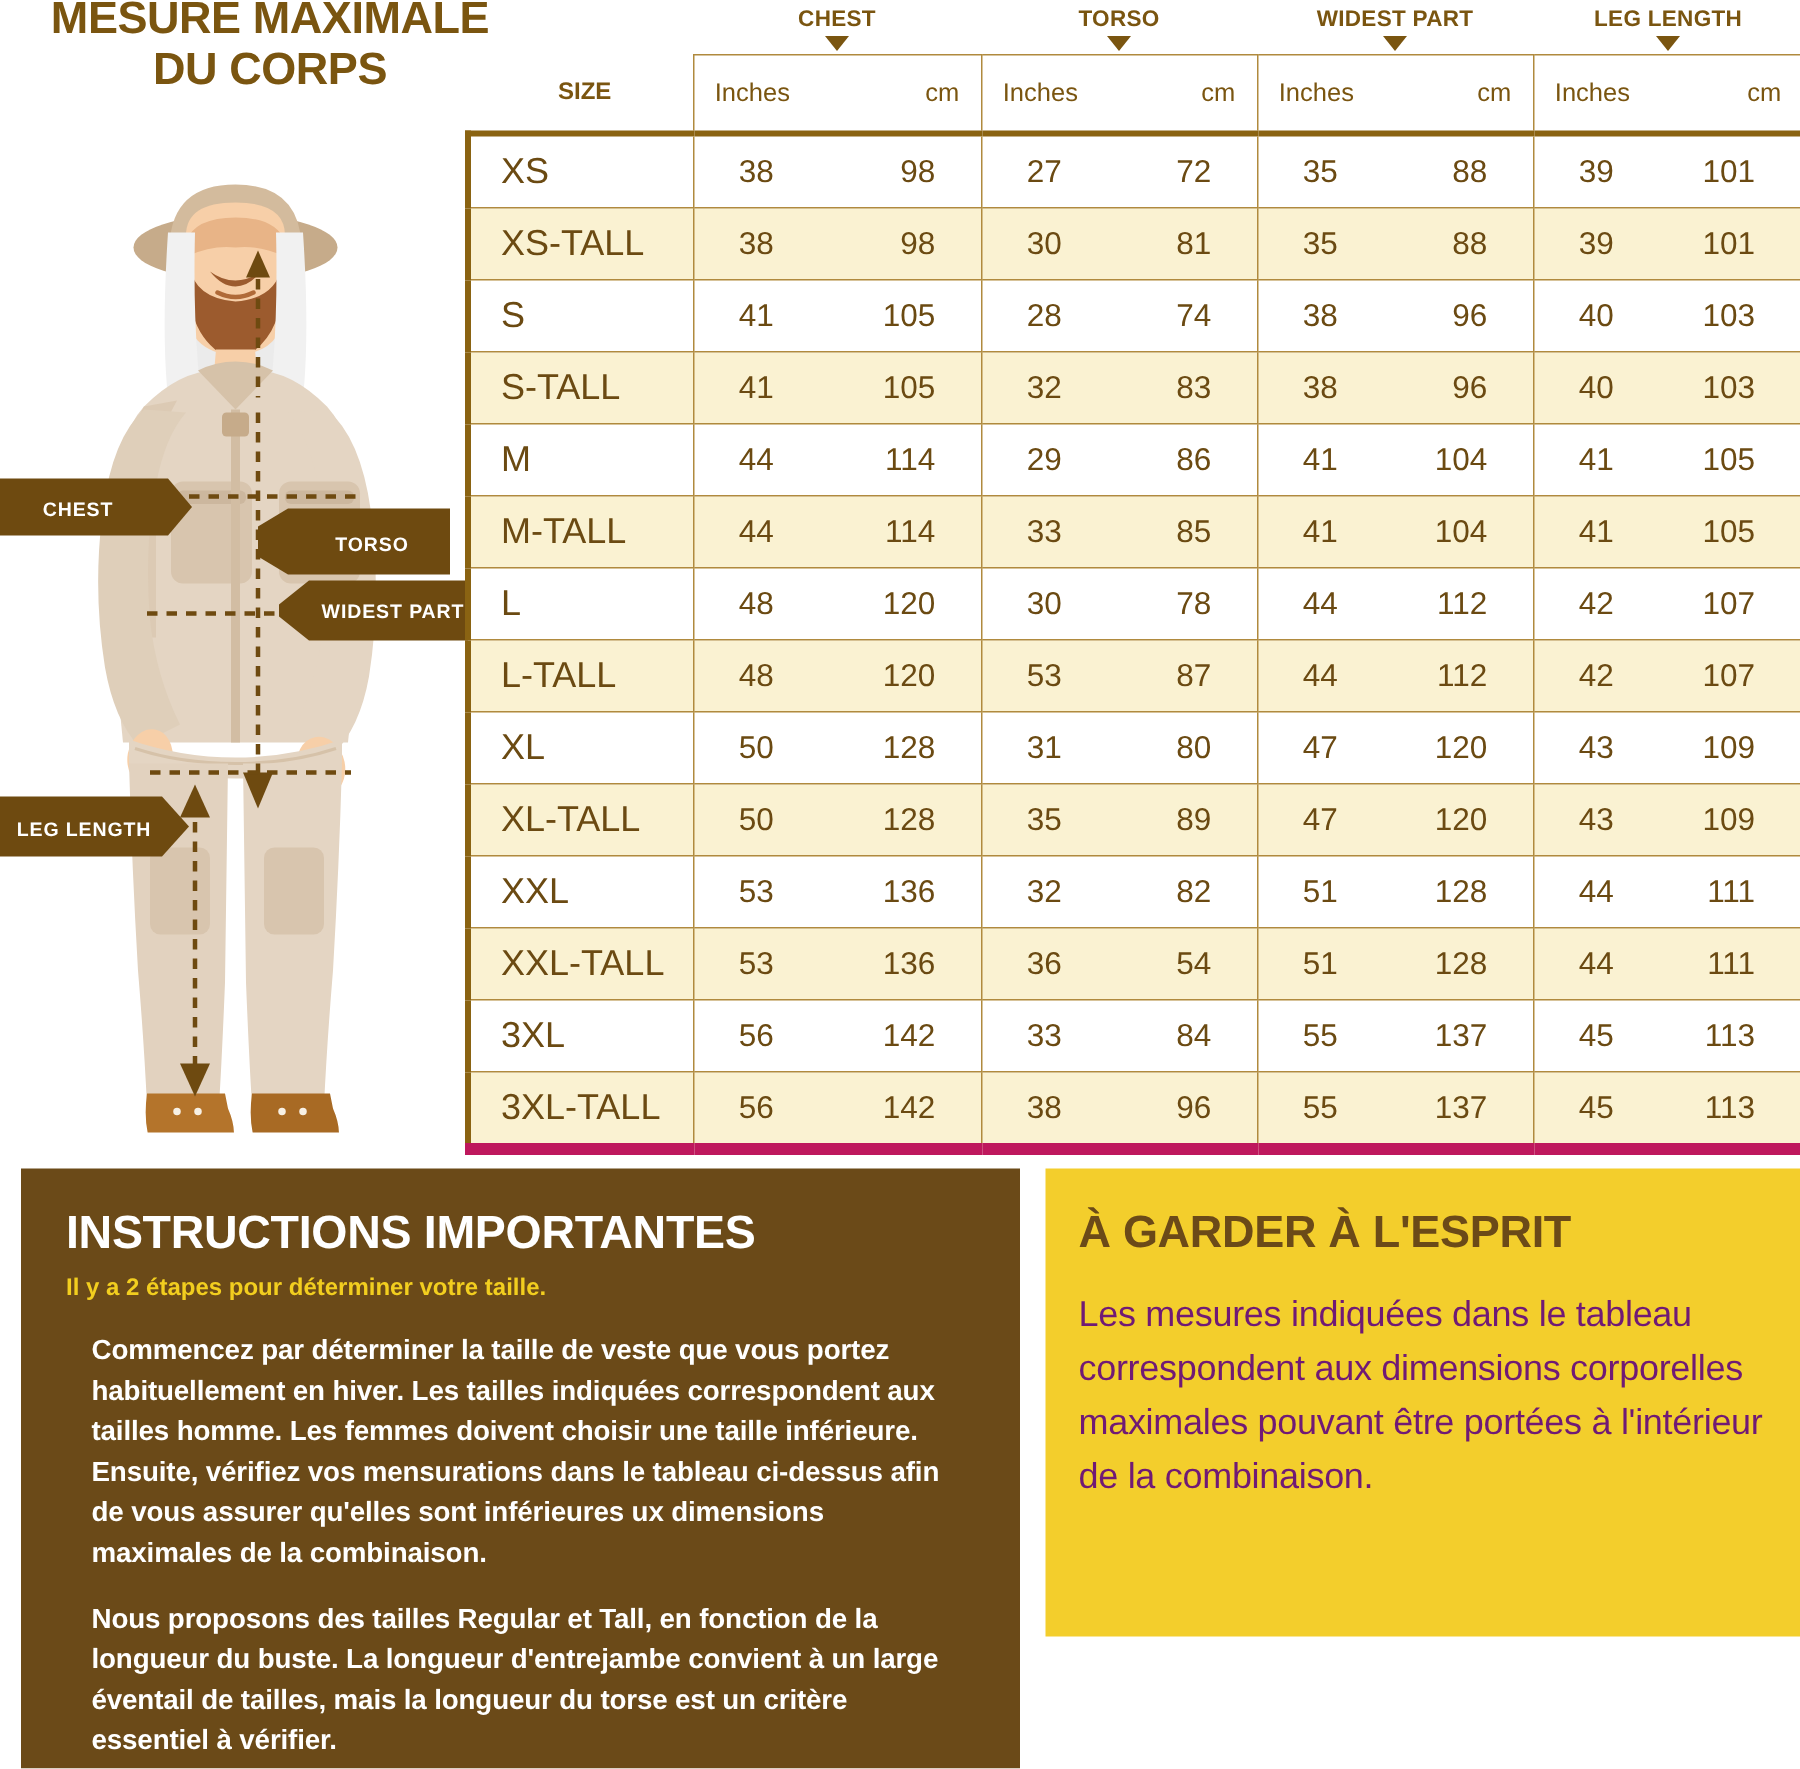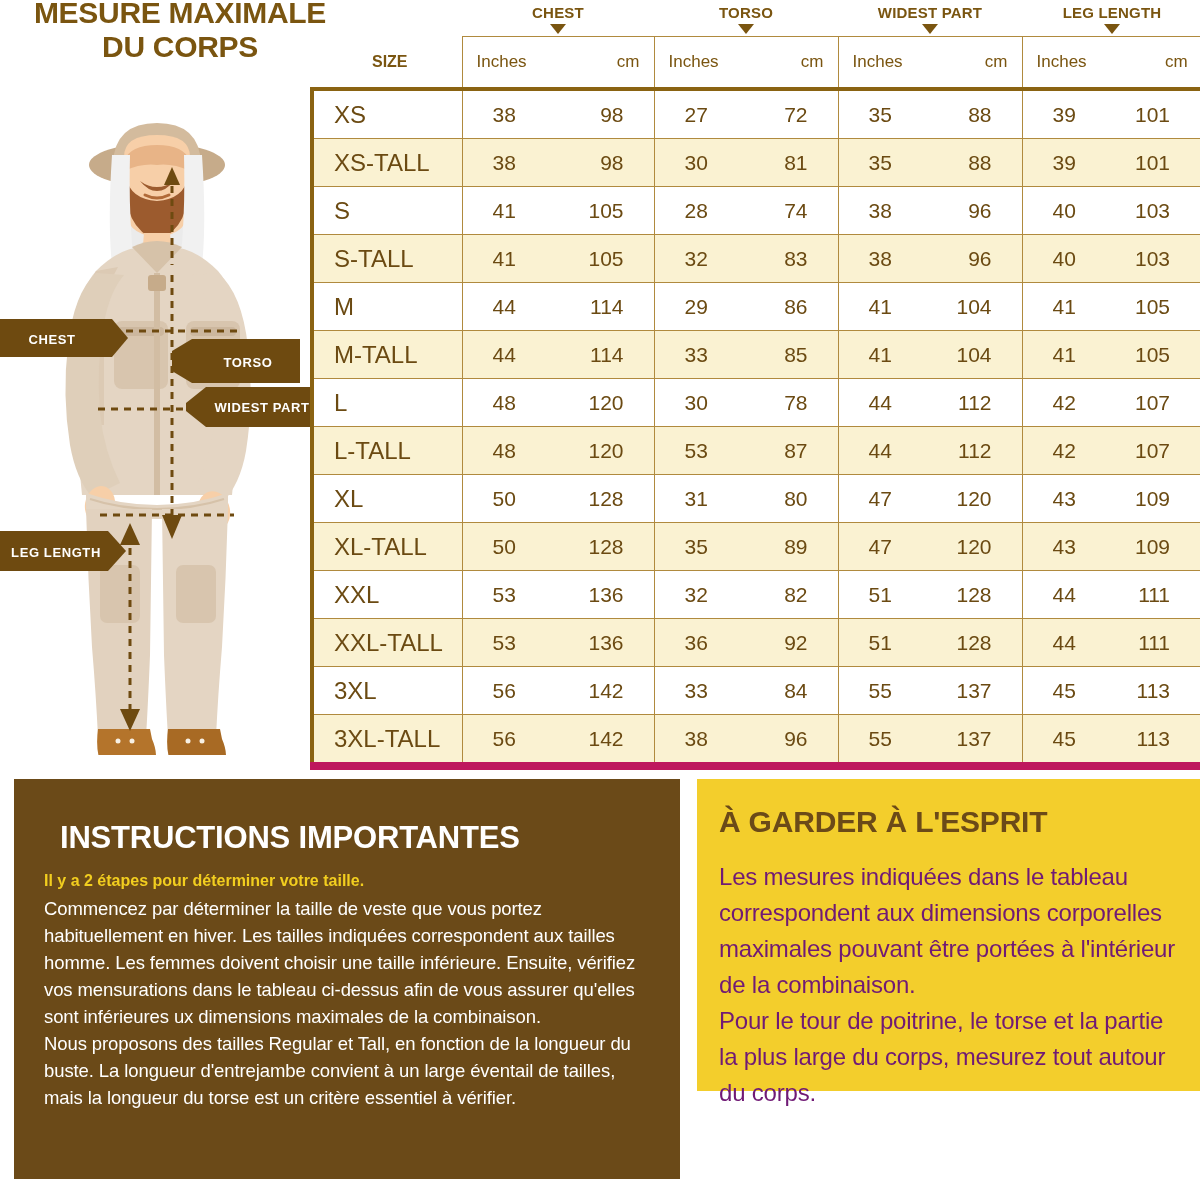--- a/index.html
+++ b/index.html
@@ -96,40 +96,40 @@
 
   
   #panel-instructions{
     position:absolute; left:14px; top:779px;
     width:666px; height:400px;
     background:#6b4a18;
     box-sizing:border-box;
     padding:26px 22px 0 30px;
   }
   #panel-instructions h2{
-    margin:16px;
+    margin:0;
     color:#ffffff;
     font-size:31px;
     line-height:34px;
     font-weight:bold;
     letter-spacing:-0.2px;
   }
   #panel-instructions .subtitle{
     margin:10px 0 4px 0;
     color:#f2ce1f;
     font-size:16px;
     font-weight:bold;
     line-height:20px;
   }
   #panel-instructions p.body{
-    margin:0;
+    margin:17px;
     color:#ffffff;
     font-size:18.5px;
     line-height:27px;
-    font-weight:normal;
+    font-weight:bold;
     letter-spacing:-0.1px;
   }
   #panel-instructions p.body + p.body{margin-top:0;}
 
   #panel-keep{
     position:absolute; left:697px; top:779px;
     width:503px; height:312px;
     background:#f3ce2c;
     box-sizing:border-box;
     padding:26px 14px 0 22px;
@@ -434,21 +434,21 @@
           <td class="inch">51</td>
           <td class="cm">128</td>
           <td class="inch">44</td>
           <td class="cm last">111</td>
         </tr>
         <tr class="alt">
           <td class="size">XXL-TALL</td>
           <td class="inch">53</td>
           <td class="cm">136</td>
           <td class="inch">36</td>
-          <td class="cm">92</td>
+          <td class="cm">54</td>
           <td class="inch">51</td>
           <td class="cm">128</td>
           <td class="inch">44</td>
           <td class="cm last">111</td>
         </tr>
         <tr>
           <td class="size">3XL</td>
           <td class="inch">56</td>
           <td class="cm">142</td>
           <td class="inch">33</td>
@@ -478,14 +478,13 @@
     <span>INSTRUCTIONS IMPORTANTES</span><br>
   </h2>
   <div class="subtitle">Il y a 2 étapes pour déterminer votre taille.</div>
   <p class="body">Commencez par déterminer la taille de veste que vous portez habituellement en hiver. Les tailles indiquées correspondent aux tailles homme. Les femmes doivent choisir une taille inférieure. Ensuite, vérifiez vos mensurations dans le tableau ci-dessus afin de vous assurer qu'elles sont inférieures ux dimensions maximales de la combinaison.</p>
   <p class="body">Nous proposons des tailles Regular et Tall, en fonction de la longueur du buste. La longueur d'entrejambe convient à un large éventail de tailles, mais la longueur du torse est un critère essentiel à vérifier.</p>
 </div>
 
 <div id="panel-keep">
   <h2>À GARDER À L'ESPRIT</h2>
   <p>Les mesures indiquées dans le tableau correspondent aux dimensions corporelles maximales pouvant être portées à l'intérieur de la combinaison.</p>
-  <p>Pour le tour de poitrine, le torse et la partie la plus large du corps, mesurez tout autour du corps.</p>
 </div>
 
 </body></html>

